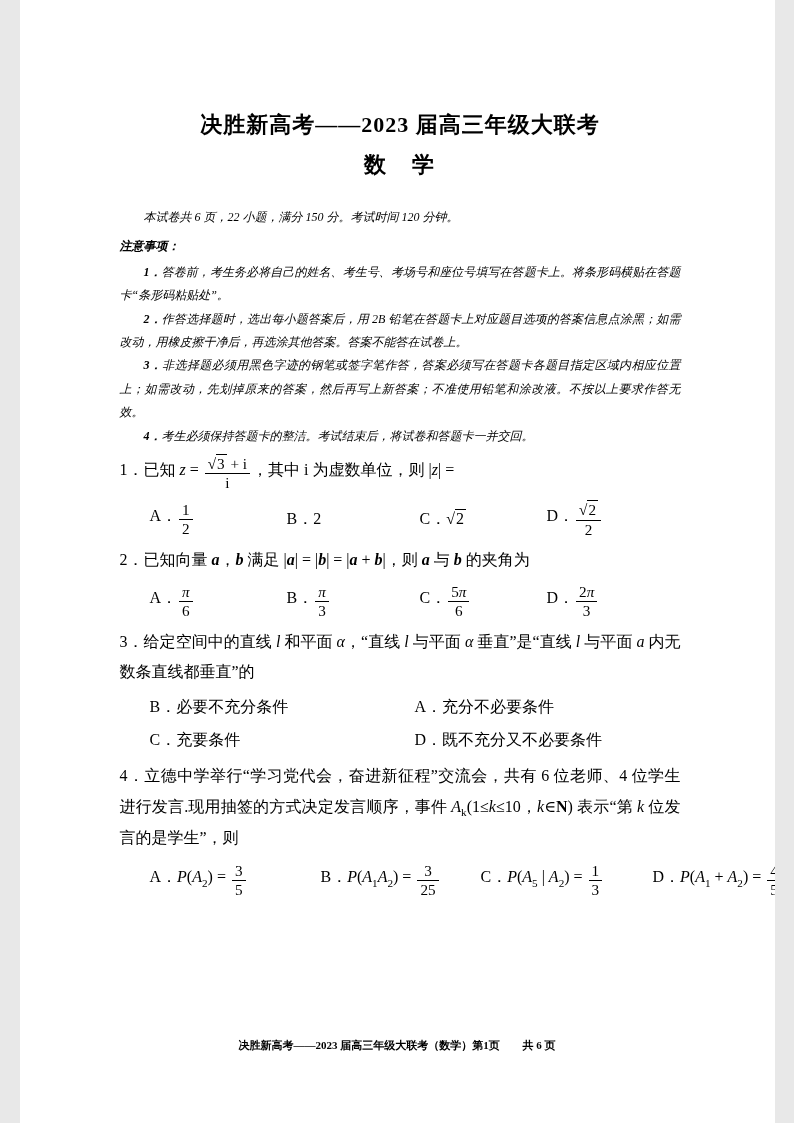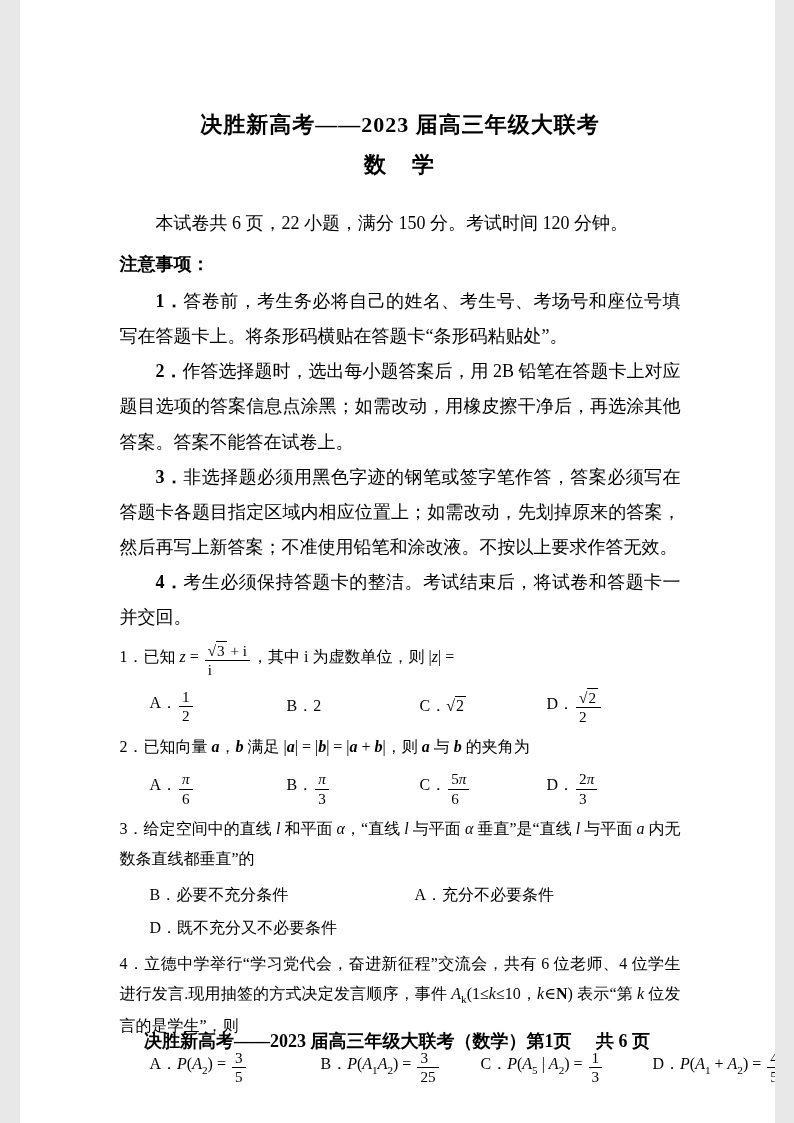--- a/index.html
+++ b/index.html
@@ -16,51 +16,51 @@
   .exam-title{
     margin:0 0 10px 0;
     font-size:22px;font-weight:bold;
     text-align:center;letter-spacing:1px;
   }
   .exam-subject{
     margin:0 0 26px 0;
     font-size:22px;font-weight:bold;
     text-align:center;letter-spacing:2px;
   }
-  .para{font-size:18px;line-height:1.95;margin:0;text-align:justify;}
+  .para{font-size:12px;line-height:1.95;margin:0;text-align:justify;font-style:italic;}
   .indent{text-indent:2em;}
   .intro{margin-bottom:6px;}
   .notice-heading{font-weight:bold;margin-bottom:2px;}
   .nnum{font-weight:bold;}
   .section-heading{font-weight:bold;margin-top:8px;}
   .question{margin-top:6px;}
   .qstem{font-size:16px;line-height:1.9;margin:0;text-align:justify;}
   .opts{font-size:16px;margin:8px 0 6px 30px;}
   .opts-4{display:grid;grid-template-columns:137px 133px 127px 1fr;align-items:center;}
   .opts-4q2{display:grid;grid-template-columns:137px 133px 127px 1fr;align-items:center;}
   .opts-2{display:grid;grid-template-columns:265px 1fr;row-gap:12px;margin-top:10px;margin-bottom:10px;}
   .opts-4q4{display:grid;grid-template-columns:139px 128px 140px 1fr;align-items:center;gap:32px;}
   .opt{white-space:nowrap;}
   
   .mi{font-style:italic;}
   .mb{font-weight:bold;}
   .mbi{font-weight:bold;font-style:italic;}
   sub{font-size:70%;}
   .frac{
-    display:inline-block;vertical-align:-0.85em;
+    display:inline-block;vertical-align:-0.85em;text-align:center;
     margin:0 2px;line-height:1.2;font-size:0.95em;
   }
   .fnum{display:block;padding:0 3px 0 3px;border-bottom:1px solid #000;}
   .fden{display:block;padding:0 3px;}
   .sqrt{display:inline-block;white-space:nowrap;}
   .sqsign{display:inline-block;}
   .sqbody{display:inline-block;border-top:1px solid #000;padding:0 2px 0 1px;}
   .page-footer{
     position:absolute;left:0;right:0;bottom:70px;
-    text-align:center;font-size:18px;font-weight:bold;
+    text-align:center;font-size:11px;font-weight:bold;
   }
   .page-footer .fpart{margin:0 10px;}
 </style>
 </head>
 <body>
 
 <div class="page">
   <div class="content">
 
     <h1 class="exam-title">决胜新高考——2023 届高三年级大联考</h1>
@@ -94,20 +94,21 @@
         <span class="opt"><span>C．</span><span class="frac"><span class="fnum"><span>5</span><span class="mi">π</span></span><span class="fden"><span>6</span></span></span></span>
         <span class="opt"><span>D．</span><span class="frac"><span class="fnum"><span>2</span><span class="mi">π</span></span><span class="fden"><span>3</span></span></span></span>
       </div>
     </div>
 
     <div class="question">
       <p class="qstem"><span>3．给定空间中的直线 </span><span class="mi">l</span><span> 和平面 </span><span class="mi">α</span><span>，“直线 </span><span class="mi">l</span><span> 与平面 </span><span class="mi">α</span><span> 垂直”是“直线 </span><span class="mi">l</span><span> 与平面 </span><span class="mi">a</span><span> 内无数条直线都垂直”的</span></p>
       <div class="opts opts-2">
         <span class="opt"><span>B．必要不充分条件</span></span>
         <span class="opt"><span>A．充分不必要条件</span></span>
+        <span class="opt"><span>C．充要条件</span></span>
         <span class="opt"><span>D．既不充分又不必要条件</span></span>
       </div>
     </div>
 
     <div class="question">
       <p class="qstem"><span>4．立德中学举行“学习党代会，奋进新征程”交流会，共有 6 位老师、4 位学生进行发言.现用抽签的方式决定发言顺序，事件 </span><span class="mi">A</span><sub>k</sub><span>(1≤</span><span class="mi">k</span><span>≤10，</span><span class="mi">k</span><span>∈</span><span class="mb">N</span><span>) 表示“第 </span><span class="mi">k</span><span> 位发言的是学生”，则</span></p>
       <div class="opts opts-4q4">
         <span class="opt"><span>A．</span><span class="mi">P</span><span>(</span><span class="mi">A</span><sub>2</sub><span>) = </span><span class="frac"><span class="fnum"><span>3</span></span><span class="fden"><span>5</span></span></span></span>
         <span class="opt"><span>B．</span><span class="mi">P</span><span>(</span><span class="mi">A</span><sub>1</sub><span class="mi">A</span><sub>2</sub><span>) = </span><span class="frac"><span class="fnum"><span>3</span></span><span class="fden"><span>25</span></span></span></span>
         <span class="opt"><span>C．</span><span class="mi">P</span><span>(</span><span class="mi">A</span><sub>5</sub><span> | </span><span class="mi">A</span><sub>2</sub><span>) = </span><span class="frac"><span class="fnum"><span>1</span></span><span class="fden"><span>3</span></span></span></span>

